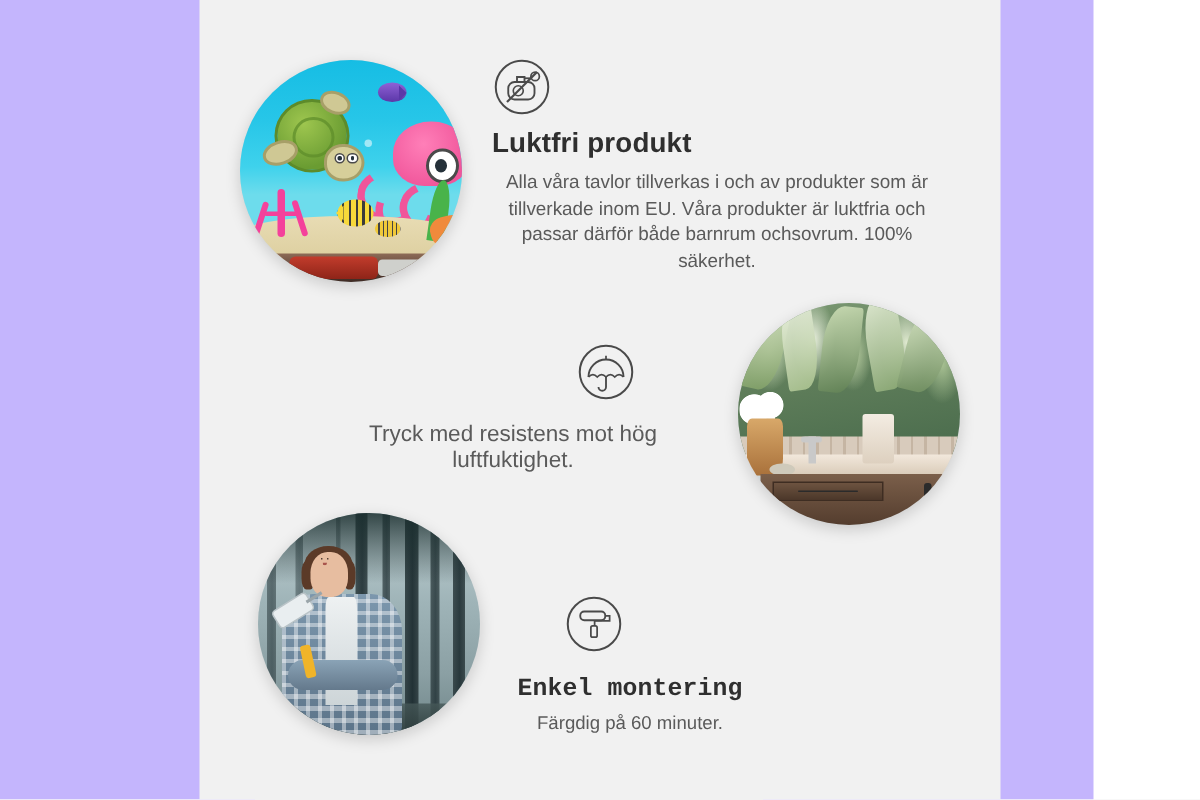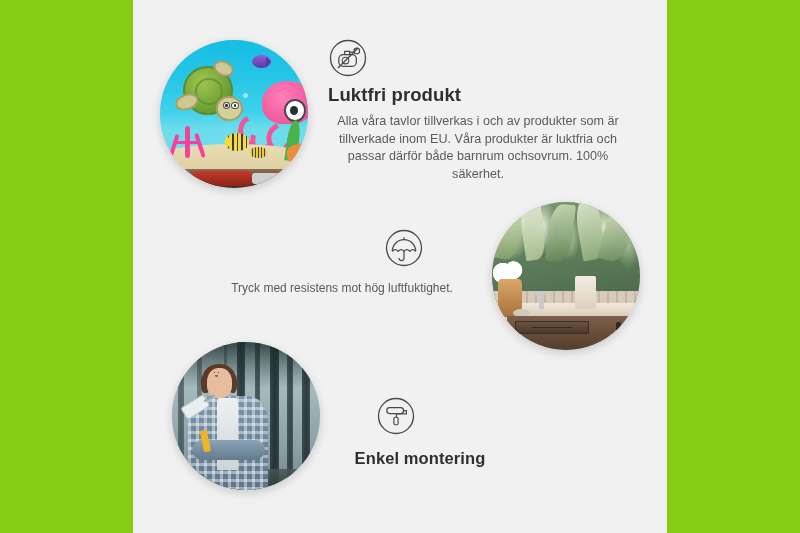--- a/index.html
+++ b/index.html
@@ -2,21 +2,21 @@
 <html><head>
 <meta charset="utf-8">
 <style>
   html,body{margin:0;padding:0;}
   body{
     width:800px;height:533px;
     background:#ffffff;
     font-family:"Liberation Sans","DejaVu Sans",sans-serif;
     overflow:hidden;
   }
-  .stage{position:relative;width:800px;height:533px;background:#84cc16;}
+  .stage{position:relative;width:729px;height:533px;background:#c4b5fd;}
 
   
   .panel{
     position:absolute;left:133px;top:0;width:534px;height:533px;
     background:#f1f1f1;
   }
 
   
   .circle{
     position:absolute;border-radius:50%;overflow:hidden;
@@ -182,28 +182,28 @@
   
   #feat-odour{left:328px;top:38px;width:300px;text-align:left;}
   #feat-odour .f-icon{margin:0 0 6px 0;}
   #feat-odour .f-title{font-size:18.5px;line-height:22px;margin:0 0 7px 0;}
   #feat-odour .f-body{font-size:12.6px;line-height:17.6px;}
 
   
   #feat-water{left:210px;top:228px;width:264px;text-align:center;}
   #feat-water .f-icon{margin:0 auto 8px auto;}
   #feat-water .f-title{font-size:16.5px;line-height:20px;margin:0 0 5px 0;}
-  #feat-water .f-body{font-size:12px;line-height:17px;}
+  #feat-water .f-body{font-size:15px;line-height:17px;}
   #feat-water .ic-wrap{text-align:right;padding-right:50px;}
   #feat-water .ic-wrap .f-icon{display:inline-block;}
 
   
   #feat-mount{left:300px;top:396px;width:240px;text-align:center;}
   #feat-mount .f-icon{margin:0 auto 8px auto;}
-  #feat-mount .f-title{font-size:16.5px;line-height:20px;margin:0 0 5px 0;}
+  #feat-mount .f-title{font-size:16.5px;line-height:20px;margin:0 0 5px 0;font-family:Liberation Mono, monospace;}
   #feat-mount .f-body{font-size:12.4px;line-height:17px;}
   #feat-mount .ic-wrap{text-align:center;padding-right:48px;}
   #feat-mount .ic-wrap .f-icon{display:inline-block;}
 </style>
 </head>
 <body>
 
 <div class="stage">
 
   <div class="panel"></div>
@@ -329,15 +329,16 @@
   <div class="feature" id="feat-mount">
     <div class="ic-wrap">
       <svg class="f-icon" viewBox="0 0 48 48">
         <circle cx="24" cy="24" r="21" fill="none" stroke="#4a4a4a" stroke-width="1.6"></circle>
         <rect x="13" y="14" width="20" height="7" rx="3.2" fill="none" stroke="#4a4a4a" stroke-width="1.5"></rect>
         <path d="M33 17.5 h3.5 v4 h-12 v4" fill="none" stroke="#4a4a4a" stroke-width="1.4"></path>
         <rect x="21.5" y="25.5" width="5" height="9" rx="1.4" fill="none" stroke="#4a4a4a" stroke-width="1.4"></rect>
       </svg>
     </div>
     <div class="f-title">Enkel montering</div>
+    <div class="f-body">Färgdig på 60 minuter.</div>
   </div>
 
 </div>
 
 </body></html>

